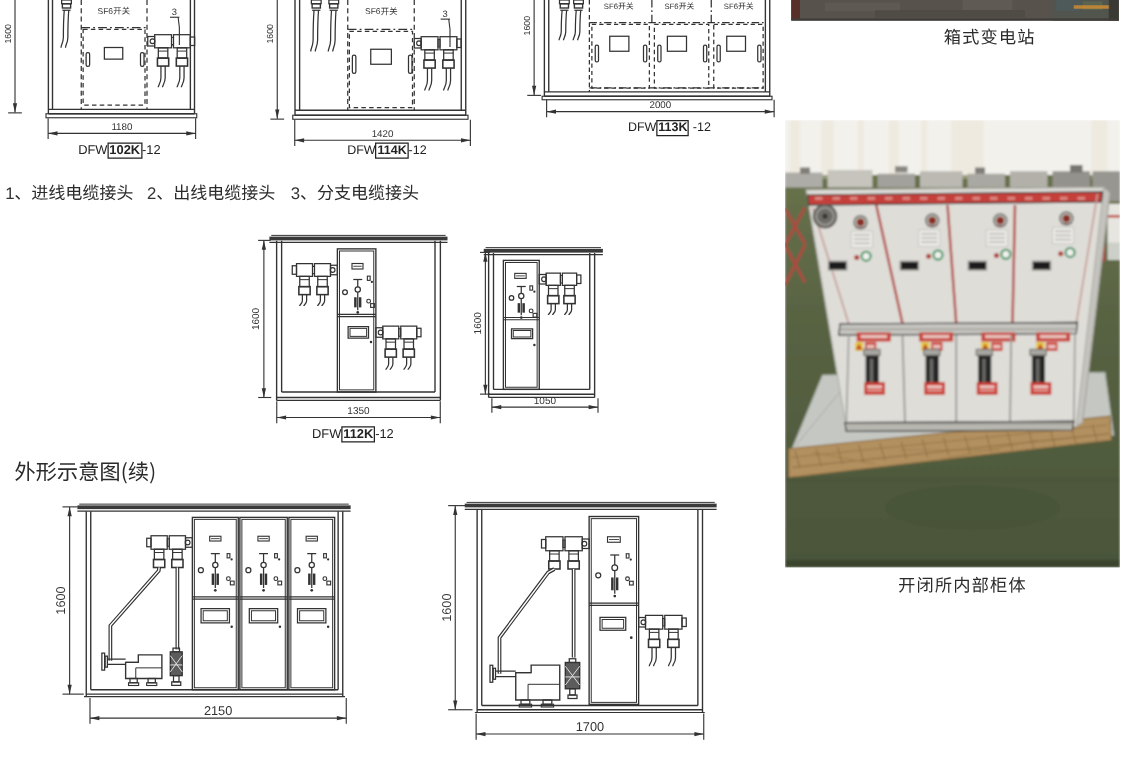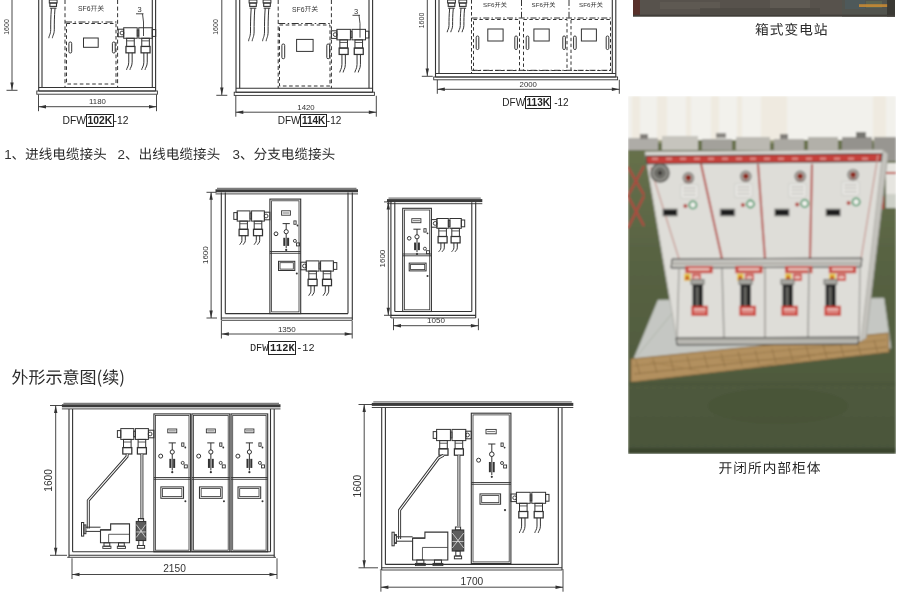--- a/index.html
+++ b/index.html
@@ -997,13 +997,13 @@
       <path d="M243.7 159.8 244.6 159.0C243.8 158.0 242.6 156.7 241.6 156.0L240.7 156.7C241.7 157.5 242.8 158.7 243.7 159.8Z M262.8 147.8 261.8 148.2C262.8 150.2 264.4 152.4 265.8 153.7C266.0 153.4 266.4 153.0 266.7 152.8C265.3 151.7 263.6 149.7 262.8 147.8ZM258.0 147.8C257.2 149.9 255.8 151.8 254.2 153.0C254.4 153.2 254.9 153.6 255.1 153.8C255.4 153.5 255.8 153.2 256.1 152.8V153.7H258.8C258.5 156.0 257.7 158.2 254.5 159.3C254.7 159.5 255.0 159.9 255.1 160.1C258.6 158.9 259.5 156.4 259.8 153.7H263.5C263.4 157.1 263.2 158.5 262.8 158.8C262.7 158.9 262.5 159.0 262.3 159.0C262.0 159.0 261.1 159.0 260.2 158.9C260.4 159.2 260.5 159.6 260.6 159.9C261.4 160.0 262.2 160.0 262.7 159.9C263.2 159.9 263.5 159.8 263.8 159.5C264.2 158.9 264.4 157.4 264.6 153.2C264.6 153.1 264.6 152.7 264.6 152.7H256.2C257.4 151.5 258.4 149.9 259.1 148.1Z M273.4 147.6V149.7H268.2V150.7H273.4V152.8H268.9V153.8H270.3L270.0 153.9C270.8 155.3 271.8 156.6 273.1 157.5C271.5 158.3 269.6 158.8 267.7 159.1C267.9 159.3 268.2 159.8 268.2 160.1C270.3 159.7 272.3 159.1 274.0 158.1C275.6 159.1 277.5 159.7 279.7 160.0C279.8 159.7 280.1 159.3 280.3 159.0C278.3 158.8 276.5 158.3 275.0 157.5C276.6 156.4 277.8 155.0 278.6 153.2L277.9 152.7L277.7 152.8H274.5V150.7H279.7V149.7H274.5V147.6ZM271.1 153.8H277.1C276.4 155.1 275.4 156.1 274.1 156.9C272.8 156.1 271.8 155.1 271.1 153.8Z M286.9 153.5V155.4H283.6V153.5ZM288.0 153.5H291.5V155.4H288.0ZM286.9 152.5H283.6V150.6H286.9ZM288.0 152.5V150.6H291.5V152.5ZM282.5 149.5V157.2H283.6V156.4H286.9V157.8C286.9 159.4 287.4 159.9 288.9 159.9C289.3 159.9 291.6 159.9 291.9 159.9C293.4 159.9 293.7 159.1 293.9 157.1C293.6 157.0 293.1 156.8 292.9 156.6C292.8 158.4 292.6 158.8 291.9 158.8C291.4 158.8 289.4 158.8 289.0 158.8C288.2 158.8 288.0 158.7 288.0 157.9V156.4H292.6V149.5H288.0V147.6H286.9V149.5Z M304.5 151.0C305.1 151.4 305.8 152.1 306.1 152.5L306.8 151.9C306.4 151.5 305.7 151.0 305.1 150.5ZM299.8 148.1V152.2H300.7V148.1ZM300.2 153.2V157.5H301.1V154.0H305.4V157.5H306.3V153.2ZM301.7 147.6V152.6H302.6V147.6ZM295.0 158.3 295.2 159.2C296.4 158.8 298.0 158.2 299.5 157.6L299.4 156.7C297.7 157.3 296.1 157.9 295.0 158.3ZM304.3 147.6C304.1 148.8 303.6 150.3 302.8 151.2C303.0 151.3 303.4 151.5 303.6 151.7C303.9 151.2 304.3 150.5 304.6 149.8H307.3V149.0H304.9C305.0 148.6 305.1 148.2 305.2 147.8ZM302.8 154.7C302.7 157.7 302.2 158.8 298.7 159.3C298.9 159.5 299.1 159.9 299.2 160.1C301.7 159.6 302.8 158.9 303.3 157.5V158.7C303.3 159.6 303.6 159.8 304.6 159.8C304.9 159.8 306.1 159.8 306.4 159.8C307.2 159.8 307.4 159.5 307.5 158.3C307.3 158.2 306.9 158.1 306.7 158.0C306.7 158.9 306.6 159.0 306.3 159.0C306.0 159.0 304.9 159.0 304.7 159.0C304.3 159.0 304.2 159.0 304.2 158.7V157.2H303.4C303.6 156.5 303.7 155.7 303.7 154.7ZM295.2 153.2C295.4 153.2 295.7 153.1 297.3 152.9C296.7 153.8 296.2 154.5 296.0 154.7C295.6 155.2 295.3 155.6 295.0 155.6C295.1 155.9 295.2 156.3 295.3 156.5C295.6 156.3 296.0 156.2 299.3 155.3C299.2 155.1 299.2 154.7 299.2 154.4L296.8 155.0C297.7 153.8 298.7 152.4 299.5 150.9L298.6 150.4C298.4 150.9 298.1 151.5 297.8 152.0L296.2 152.1C297.0 151.0 297.8 149.4 298.4 148.0L297.4 147.6C296.9 149.2 296.0 151.0 295.7 151.5C295.4 151.9 295.1 152.3 294.9 152.3C295.0 152.6 295.2 153.1 295.2 153.2Z M314.2 150.4C314.6 150.9 315.0 151.7 315.2 152.1L316.0 151.8C315.8 151.3 315.4 150.6 315.0 150.0ZM310.2 147.6V150.3H308.6V151.3H310.2V154.3C309.5 154.5 308.9 154.7 308.4 154.8L308.6 155.8L310.2 155.3V158.9C310.2 159.1 310.1 159.1 309.9 159.1C309.8 159.1 309.3 159.1 308.8 159.1C308.9 159.4 309.0 159.8 309.1 160.0C309.8 160.1 310.4 160.0 310.7 159.9C311.0 159.7 311.1 159.4 311.1 158.9V155.0L312.5 154.6L312.3 153.6L311.1 154.0V151.3H312.5V150.3H311.1V147.6ZM315.7 147.8C315.9 148.2 316.2 148.6 316.4 149.0H313.2V149.9H320.6V149.0H317.4C317.2 148.6 316.9 148.1 316.7 147.7ZM318.5 150.1C318.2 150.7 317.7 151.6 317.3 152.2H312.7V153.1H320.9V152.2H318.3C318.7 151.7 319.1 151.0 319.4 150.3ZM318.4 155.5C318.1 156.3 317.7 157.0 317.1 157.5C316.4 157.2 315.6 156.9 314.9 156.7C315.1 156.3 315.4 155.9 315.7 155.5ZM313.4 157.2C314.3 157.4 315.3 157.8 316.2 158.2C315.3 158.7 314.0 159.0 312.4 159.2C312.5 159.4 312.7 159.8 312.8 160.1C314.7 159.8 316.2 159.3 317.3 158.6C318.4 159.1 319.4 159.6 320.0 160.1L320.7 159.3C320.0 158.9 319.1 158.4 318.1 157.9C318.7 157.3 319.2 156.5 319.4 155.5H321.1V154.6H316.2C316.4 154.1 316.6 153.7 316.8 153.3L315.8 153.1C315.6 153.6 315.4 154.1 315.1 154.6H312.6V155.5H314.6C314.2 156.1 313.8 156.7 313.4 157.2Z M328.9 156.8C330.8 157.7 332.6 158.9 333.7 159.9L334.4 159.1C333.3 158.1 331.3 156.9 329.4 156.0ZM324.2 148.9C325.3 149.3 326.7 150.0 327.3 150.6L327.9 149.8C327.2 149.2 325.9 148.6 324.8 148.2ZM323.0 151.4C324.1 151.8 325.4 152.6 326.1 153.1L326.7 152.3C326.0 151.8 324.7 151.1 323.6 150.7ZM322.4 153.8V154.8H328.2C327.4 156.9 325.9 158.3 322.4 159.2C322.6 159.4 322.9 159.8 323.0 160.0C326.8 159.1 328.5 157.3 329.3 154.8H334.5V153.8H329.5C329.8 152.1 329.8 150.0 329.8 147.7H328.8C328.8 150.1 328.8 152.1 328.4 153.8Z" fill="#2b2b2b"></path>
     </g>
 
 <g>
       <path d="M15.4 369.2C14.8 372.2 13.7 375.0 12.2 376.8C12.5 377.0 13.0 377.4 13.3 377.6C14.2 376.4 15.0 374.8 15.7 373.0H18.9C18.6 374.8 18.2 376.4 17.6 377.7C16.9 377.1 15.9 376.4 15.0 375.9L14.3 376.7C15.2 377.3 16.3 378.2 17.0 378.9C15.8 381.1 14.2 382.6 12.1 383.7C12.5 383.9 13.0 384.4 13.2 384.7C16.9 382.7 19.5 378.8 20.4 372.0L19.5 371.8L19.3 371.8H16.1C16.3 371.1 16.5 370.3 16.7 369.4ZM21.9 369.2V384.8H23.2V375.6C24.6 376.7 26.1 378.1 26.9 379.1L27.9 378.2C27.0 377.1 25.1 375.5 23.7 374.4L23.2 374.7V369.2Z M42.9 369.5C41.8 370.9 39.9 372.3 38.3 373.1C38.6 373.4 39.0 373.7 39.2 374.0C40.9 373.1 42.8 371.5 44.1 370.0ZM43.4 374.2C42.2 375.7 40.2 377.2 38.4 378.1C38.8 378.3 39.1 378.7 39.3 379.0C41.2 378.0 43.2 376.3 44.5 374.7ZM43.8 378.8C42.5 380.9 40.1 382.8 37.5 383.8C37.9 384.1 38.3 384.5 38.5 384.8C41.1 383.6 43.5 381.6 45.0 379.2ZM35.4 371.5V375.9H32.6V371.5ZM29.2 375.9V377.1H31.4C31.3 379.6 31.0 382.1 29.1 384.1C29.4 384.3 29.9 384.7 30.1 385.0C32.1 382.7 32.5 379.9 32.6 377.1H35.4V384.8H36.6V377.1H38.5V375.9H36.6V371.5H38.2V370.3H29.5V371.5H31.4V375.9Z M49.5 377.5C48.7 379.5 47.5 381.3 46.1 382.5C46.4 382.7 47.0 383.1 47.3 383.3C48.6 382.0 50.0 380.0 50.8 377.9ZM57.1 378.1C58.4 379.7 59.6 381.9 60.1 383.3L61.4 382.8C60.9 381.3 59.5 379.2 58.3 377.6ZM48.0 370.5V371.7H60.0V370.5ZM46.5 374.6V375.9H53.3V383.2C53.3 383.4 53.2 383.5 52.9 383.5C52.6 383.6 51.5 383.6 50.3 383.5C50.5 383.9 50.7 384.5 50.8 384.8C52.3 384.8 53.3 384.8 53.9 384.6C54.5 384.4 54.7 384.0 54.7 383.2V375.9H61.5V374.6Z M67.6 381.0V383.2C67.6 384.4 68.0 384.7 69.7 384.7C70.1 384.7 72.6 384.7 73.0 384.7C74.3 384.7 74.7 384.3 74.9 382.3C74.5 382.3 74.0 382.1 73.8 381.9C73.7 383.4 73.6 383.6 72.9 383.6C72.3 383.6 70.2 383.6 69.8 383.6C69.0 383.6 68.8 383.6 68.8 383.2V381.0ZM75.1 381.1C76.0 382.0 76.9 383.3 77.3 384.1L78.3 383.6C77.9 382.8 77.0 381.5 76.1 380.7ZM65.6 380.8C65.2 381.8 64.4 383.0 63.5 383.8L64.6 384.4C65.5 383.6 66.2 382.3 66.6 381.3ZM66.9 378.0H75.1V379.2H66.9ZM66.9 376.0H75.1V377.2H66.9ZM65.7 375.1V380.1H70.0L69.4 380.6C70.4 381.2 71.5 382.0 72.1 382.5L72.9 381.7C72.4 381.2 71.4 380.6 70.5 380.1H76.4V375.1ZM68.2 371.5H73.7C73.5 372.0 73.2 372.7 73.0 373.2H69.0C68.9 372.7 68.6 372.0 68.2 371.5ZM70.0 369.4C70.2 369.7 70.4 370.1 70.6 370.5H64.5V371.5H68.1L67.1 371.8C67.3 372.2 67.6 372.8 67.7 373.2H63.7V374.3H78.4V373.2H74.3C74.5 372.8 74.8 372.3 75.1 371.7L74.1 371.5H77.5V370.5H72.0C71.8 370.0 71.5 369.5 71.3 369.1Z M85.9 378.8C87.2 379.0 89.0 379.6 89.9 380.1L90.4 379.2C89.5 378.8 87.8 378.2 86.4 378.0ZM84.2 380.9C86.5 381.2 89.5 381.9 91.1 382.5L91.7 381.5C90.0 381.0 87.1 380.3 84.8 380.0ZM80.9 370.0V384.9H82.2V384.1H93.8V384.9H95.1V370.0ZM82.2 383.0V371.1H93.8V383.0ZM86.5 371.5C85.7 372.9 84.2 374.2 82.8 375.1C83.0 375.2 83.5 375.6 83.7 375.8C84.2 375.5 84.7 375.1 85.2 374.6C85.7 375.2 86.4 375.7 87.0 376.1C85.6 376.8 84.0 377.3 82.5 377.6C82.7 377.9 83.0 378.3 83.1 378.7C84.7 378.3 86.5 377.6 88.1 376.8C89.5 377.5 91.2 378.1 92.8 378.5C92.9 378.2 93.3 377.7 93.5 377.5C92.0 377.2 90.5 376.8 89.2 376.2C90.4 375.3 91.5 374.4 92.2 373.2L91.5 372.8L91.3 372.8H86.9C87.2 372.5 87.4 372.2 87.6 371.8ZM85.9 373.9 86.0 373.8H90.4C89.8 374.5 89.0 375.1 88.1 375.6C87.2 375.1 86.5 374.5 85.9 373.9Z M100.6 386.8 101.5 386.4C100.1 384.0 99.4 381.1 99.4 378.2C99.4 375.3 100.1 372.5 101.5 370.0L100.6 369.6C99.0 372.1 98.1 374.9 98.1 378.2C98.1 381.6 99.0 384.3 100.6 386.8Z M110.3 375.8C111.1 376.3 112.0 376.9 112.4 377.4L113.0 376.7C112.6 376.2 111.6 375.6 110.9 375.2ZM109.1 377.4C109.9 377.8 110.8 378.5 111.2 379.0L111.9 378.3C111.4 377.8 110.5 377.1 109.7 376.7ZM114.0 381.7C115.3 382.6 116.9 384.0 117.7 384.9L118.5 384.1C117.7 383.2 116.1 381.9 114.7 381.0ZM103.0 382.5 103.3 383.7C104.7 383.2 106.6 382.4 108.4 381.7L108.2 380.7C106.2 381.4 104.3 382.1 103.0 382.5ZM109.1 373.4V374.5H116.7C116.5 375.3 116.2 376.0 116.0 376.5L117.0 376.8C117.4 376.0 117.8 374.7 118.2 373.6L117.4 373.4L117.2 373.4H114.0V371.9H117.3V370.8H114.0V369.2H112.8V370.8H109.7V371.9H112.8V373.4ZM113.3 375.2V377.2C113.3 377.8 113.2 378.5 113.1 379.2H108.7V380.4H112.7C112.0 381.6 110.8 382.9 108.4 383.9C108.6 384.2 109.0 384.6 109.1 384.9C112.0 383.6 113.4 382.0 114.0 380.4H118.2V379.2H114.3C114.4 378.6 114.5 377.9 114.5 377.2V375.2ZM103.3 376.3C103.5 376.2 103.9 376.1 105.9 375.8C105.2 376.9 104.5 377.8 104.3 378.2C103.7 378.8 103.4 379.2 103.0 379.3C103.1 379.6 103.3 380.2 103.4 380.4C103.7 380.2 104.3 380.0 108.3 378.9C108.2 378.7 108.2 378.2 108.2 377.8L105.2 378.6C106.4 377.0 107.6 375.2 108.6 373.4L107.6 372.8C107.3 373.5 106.9 374.1 106.6 374.7L104.5 374.9C105.5 373.5 106.5 371.6 107.3 369.8L106.2 369.3C105.5 371.3 104.3 373.5 103.9 374.1C103.5 374.7 103.2 375.1 102.9 375.2C103.0 375.5 103.2 376.1 103.3 376.3Z M120.9 386.8C122.5 384.3 123.4 381.6 123.4 378.2C123.4 374.9 122.5 372.1 120.9 369.6L120.0 370.0C121.4 372.5 122.2 375.3 122.2 378.2C122.2 381.1 121.4 384.0 120.0 386.4Z" fill="#2b2b2b"></path>
     </g>
 </svg>
 <div style="position:absolute;left:15.5px;top:114.5px;width:160px;text-align:center;font-size:10.3px;color:#222;font-family:'Liberation Sans',sans-serif;">DFW<span style="border:1.2px solid #222;padding:0 0.5px;font-weight:bold;">102K</span>-12</div>
 <div style="position:absolute;left:229.5px;top:114.5px;width:160px;text-align:center;font-size:10px;color:#222;font-family:'Liberation Sans',sans-serif;">DFW<span style="border:1.2px solid #222;padding:0 0.5px;font-weight:bold;">114K</span>-12</div>
 <div style="position:absolute;left:455.5px;top:96.5px;width:160px;text-align:center;font-size:10px;color:#222;font-family:'Liberation Sans',sans-serif;">DFW<span style="border:1.2px solid #222;padding:0 0.5px;font-weight:bold;">113K</span> -12</div>
-<div style="position:absolute;left:202.3px;top:341.5px;width:160px;text-align:center;font-size:10.3px;color:#222;font-family:Liberation Mono, monospace;">DFW<span style="border:1.2px solid #222;padding:0 0.5px;font-weight:bold;">112K</span>-12</div>
+<div style="position:absolute;left:202.3px;top:341.5px;width:160px;text-align:center;font-size:10.3px;color:#222;font-family:Liberation Sans, sans-serif;">DFW<span style="border:1.2px solid #222;padding:0 0.5px;font-weight:bold;">112K</span>-12</div>
 
 </body></html>

